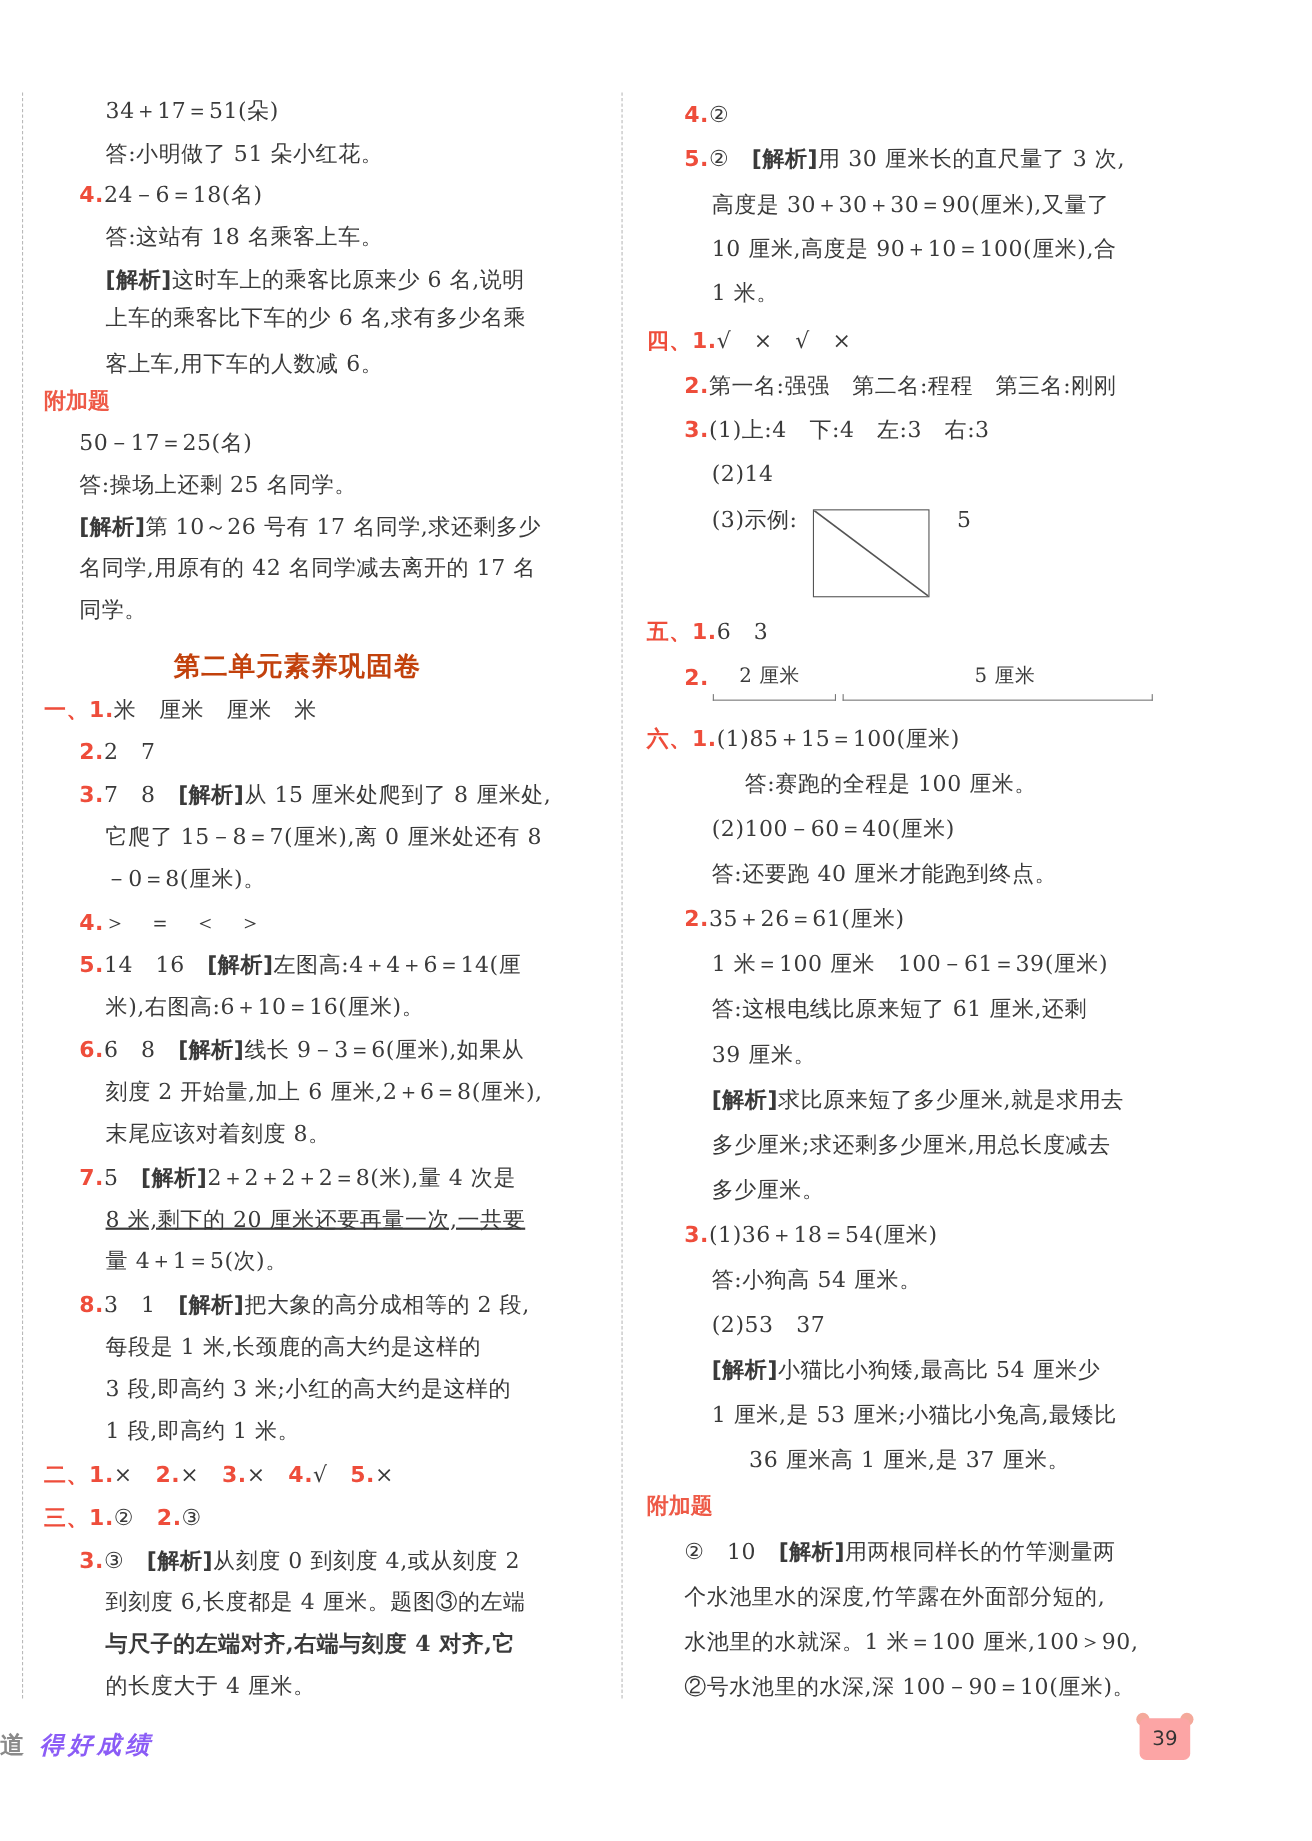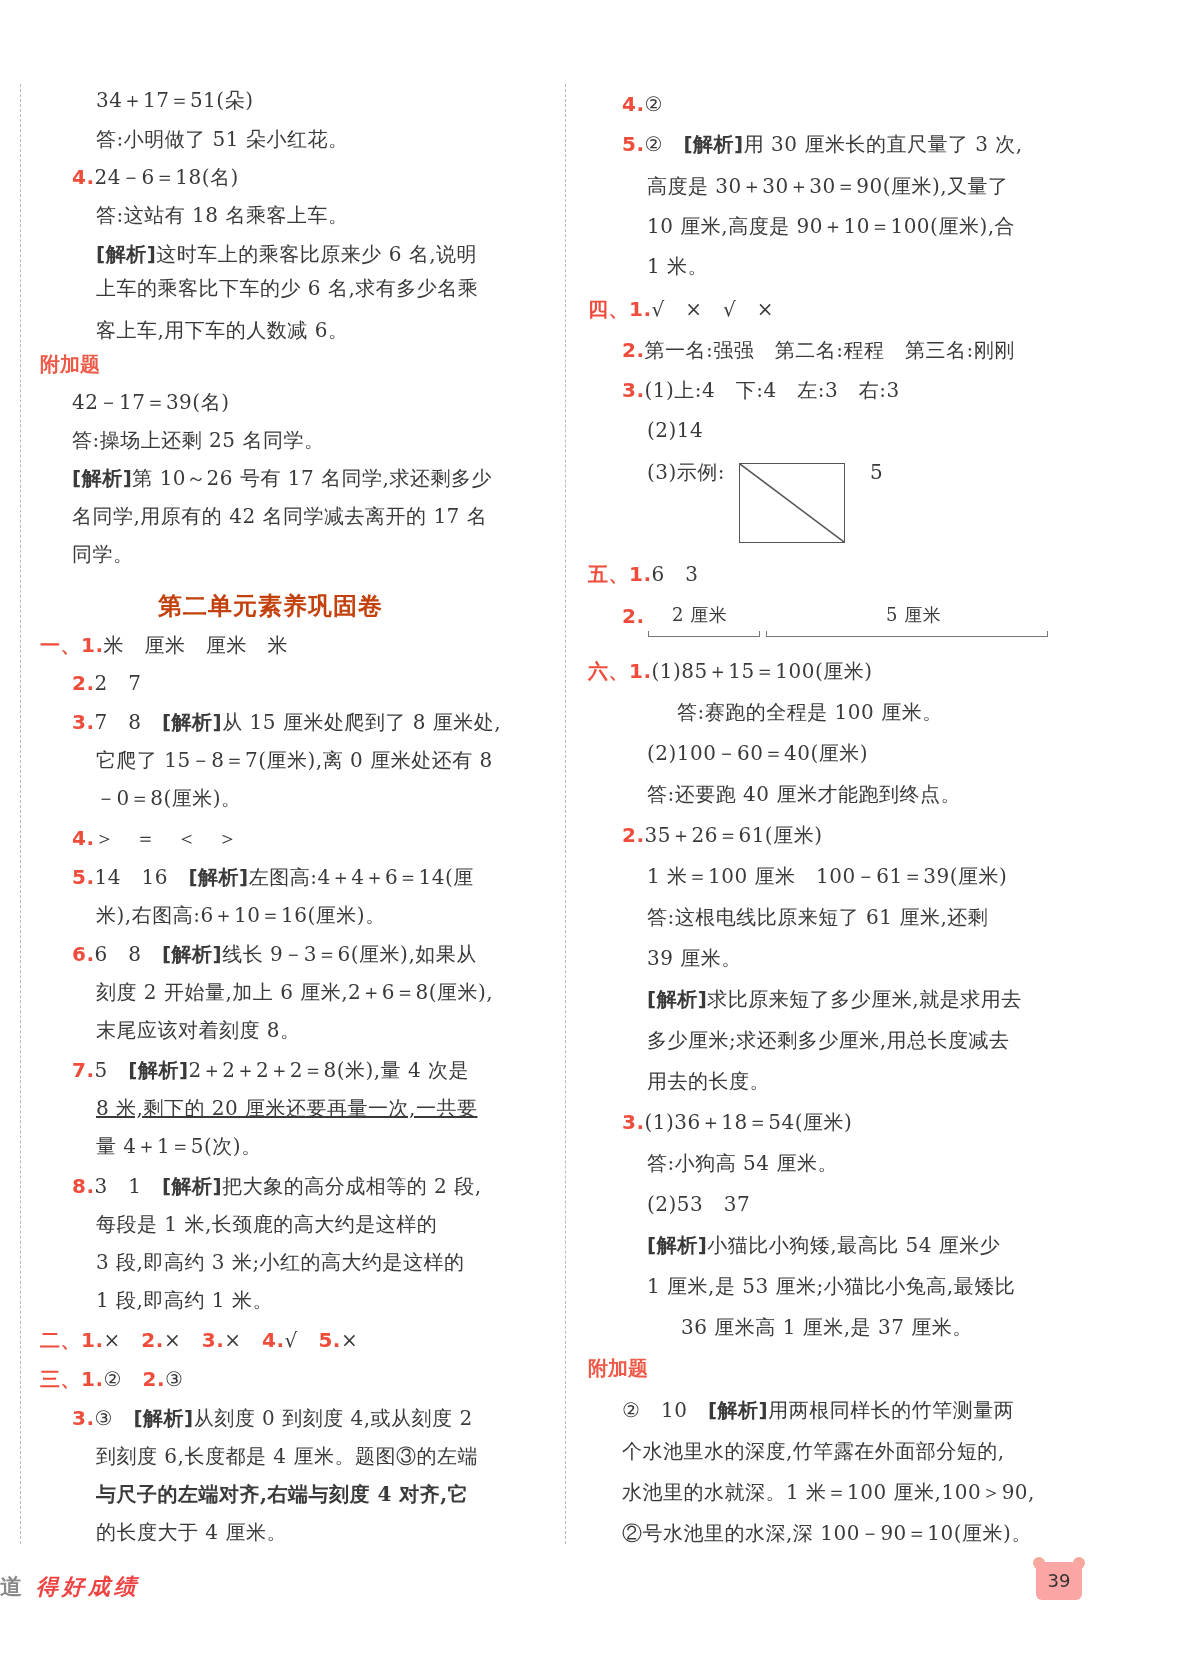--- a/index.html
+++ b/index.html
@@ -6,21 +6,21 @@
   body {
     width:1193px; height:1674px; background:#ffffff; position:relative; overflow:hidden;
     font-family:"DejaVu Serif","Liberation Serif",serif; color:#3a3a3a;
   }
   .divider { position:absolute; width:0; border-left:1px dashed #b9b9b9; }
   .line { position:absolute; font-size:20px; line-height:24px; white-space:nowrap; letter-spacing:0.5px; }
   .num { color:#ee4d3b; font-family:"DejaVu Sans","Liberation Sans",sans-serif; font-weight:bold; font-size:20px; }
   .red-head { color:#ee5a47; font-family:"DejaVu Sans","Liberation Sans",sans-serif; font-weight:bold; font-size:20px; position:absolute; line-height:24px; }
   .title { color:#c2410c; font-family:"DejaVu Sans","Liberation Sans",sans-serif; font-weight:bold; font-size:24px; position:absolute; line-height:28px; letter-spacing:1px; }
   .bx { font-family:"DejaVu Sans","Liberation Sans",sans-serif; font-weight:bold; }
-  .footer-brand { position:absolute; left:36px; top:1572px; font-size:22px; font-weight:bold; color:#ef4444; letter-spacing:4px; font-family:Liberation Serif, serif; font-style:italic; }
+  .footer-brand { position:absolute; left:36px; top:1572px; font-size:22px; font-weight:bold; color:#8b5cf6; letter-spacing:4px; font-family:Liberation Serif, serif; font-style:italic; }
   .footer-left { position:absolute; left:0px; top:1572px; font-size:22px; color:#8a8a8a; font-weight:bold; }
   .page-badge { position:absolute; left:1036px; top:1562px; width:46px; height:38px; background:#fca5a5; border-radius:6px;
     font-family:"DejaVu Sans","Liberation Sans",sans-serif; font-size:18px; color:#333; text-align:center; line-height:38px; }
   .ear { position:absolute; width:12px; height:12px; border-radius:50%; background:#f4a99b; }
   .rect-fig { position:absolute; left:739px; top:463px; width:106px; height:80px; border:1.5px solid #555; box-sizing:border-box; }
   .seg { position:absolute; height:6px; border-left:1.5px solid #777; border-right:1.5px solid #777; border-bottom:1.5px solid #777; box-sizing:border-box; }
 </style>
 </head>
 <body>
 
@@ -34,21 +34,21 @@
     <span class="num">4.</span><span>24－6＝18(名)</span>
   </div>
   <div class="line" style="left:96px; top:203px;">答:这站有 18 名乘客上车。</div>
   <div class="line" style="left:96px; top:242px;">
     <span class="bx">[解析]</span><span>这时车上的乘客比原来少 6 名,说明</span>
   </div>
   <div class="line" style="left:96px; top:276px;">上车的乘客比下车的少 6 名,求有多少名乘</div>
   <div class="line" style="left:96px; top:318px;">客上车,用下车的人数减 6。</div>
 
   <div class="red-head" style="left:40px; top:352px;">附加题</div>
-  <div class="line" style="left:72px; top:390px;">42－17＝39(名)</div>
+  <div class="line" style="left:72px; top:390px;">50－17＝25(名)</div>
   <div class="line" style="left:72px; top:428px;">答:操场上还剩 25 名同学。</div>
   <div class="line" style="left:72px; top:466px;">
     <span class="bx">[解析]</span><span>第 10～26 号有 17 名同学,求还剩多少</span>
   </div>
   <div class="line" style="left:72px; top:504px;">名同学,用原有的 42 名同学减去离开的 17 名</div>
   <div class="line" style="left:72px; top:542px;">同学。</div>
 
   <div class="title" style="left:158px; top:592px;">第二单元素养巩固卷</div>
 
   <div class="line" style="left:40px; top:633px;">
@@ -150,21 +150,21 @@
   <div class="line" style="left:622px; top:823px;">
     <span class="num">2.</span><span>35＋26＝61(厘米)</span>
   </div>
   <div class="line" style="left:647px; top:864px;">1 米＝100 厘米　100－61＝39(厘米)</div>
   <div class="line" style="left:647px; top:905px;">答:这根电线比原来短了 61 厘米,还剩</div>
   <div class="line" style="left:647px; top:946px;">39 厘米。</div>
   <div class="line" style="left:647px; top:987px;">
     <span class="bx">[解析]</span><span>求比原来短了多少厘米,就是求用去</span>
   </div>
   <div class="line" style="left:647px; top:1028px;">多少厘米;求还剩多少厘米,用总长度减去</div>
-  <div class="line" style="left:647px; top:1069px;">用去的长度。</div>
+  <div class="line" style="left:647px; top:1069px;">多少厘米。</div>
   <div class="line" style="left:622px; top:1110px;">
     <span class="num">3.</span><span>(1)36＋18＝54(厘米)</span>
   </div>
   <div class="line" style="left:647px; top:1151px;">答:小狗高 54 厘米。</div>
   <div class="line" style="left:647px; top:1192px;">(2)53　37</div>
   <div class="line" style="left:647px; top:1233px;">
     <span class="bx">[解析]</span><span>小猫比小狗矮,最高比 54 厘米少</span>
   </div>
   <div class="line" style="left:647px; top:1274px;">1 厘米,是 53 厘米;小猫比小兔高,最矮比</div>
   <div class="line" style="left:653px; top:1315px;margin-left:28px;">36 厘米高 1 厘米,是 37 厘米。</div>

